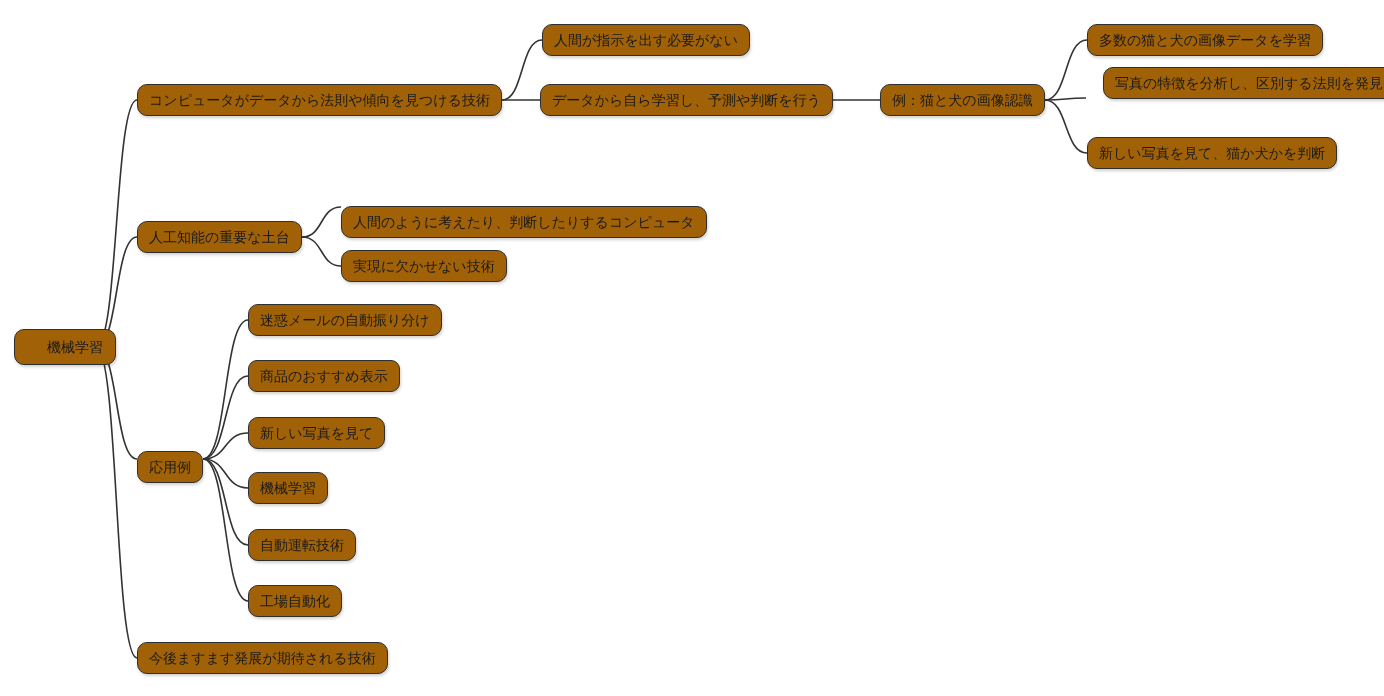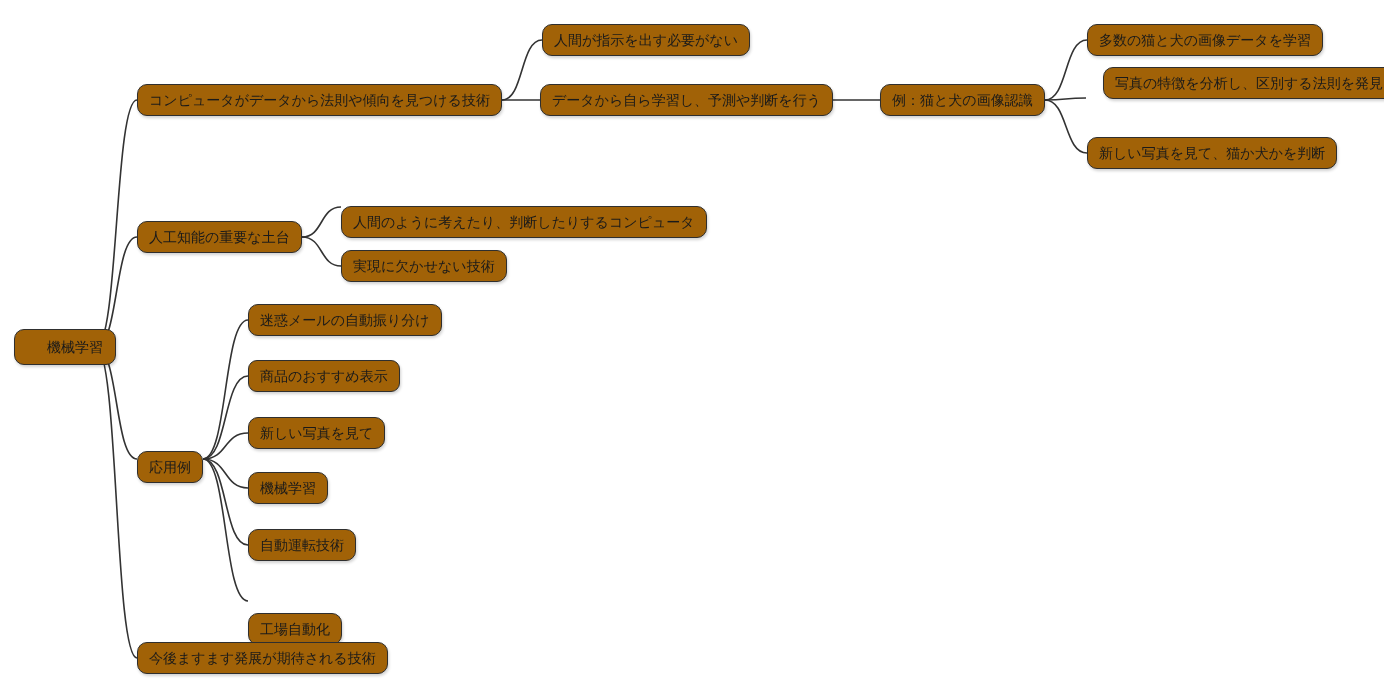--- a/index.html
+++ b/index.html
@@ -75,16 +75,16 @@
       <div class="node" style="left: 1087px; top: 137px;">新しい写真を見て、猫か犬かを判断</div>
       <div class="node" style="left: 137px; top: 221px;">人工知能の重要な土台</div>
       <div class="node" style="left: 341px; top: 206px;">人間のように考えたり、判断したりするコンピュータ</div>
       <div class="node" style="left: 341px; top: 250px;">実現に欠かせない技術</div>
       <div class="node" style="left: 137px; top: 443px; margin-top: 8px;">応用例</div>
       <div class="node" style="left: 248px; top: 304px;">迷惑メールの自動振り分け</div>
       <div class="node" style="left: 248px; top: 360px; border-radius: 9px;">商品のおすすめ表示</div>
       <div class="node" style="left: 248px; top: 417px;">新しい写真を見て</div>
       <div class="node" style="left: 248px; top: 472px;">機械学習</div>
       <div class="node" style="left: 248px; top: 529px;">自動運転技術</div>
-      <div class="node" style="left: 248px; top: 585px; margin-top: 28px;">工場自動化</div>
+      <div class="node" style="left: 248px; top: 585px;">工場自動化</div>
       <div class="node" style="left: 137px; top: 642px;">今後ますます発展が期待される技術</div>
     </div>
 </div>
 
 </body></html>

